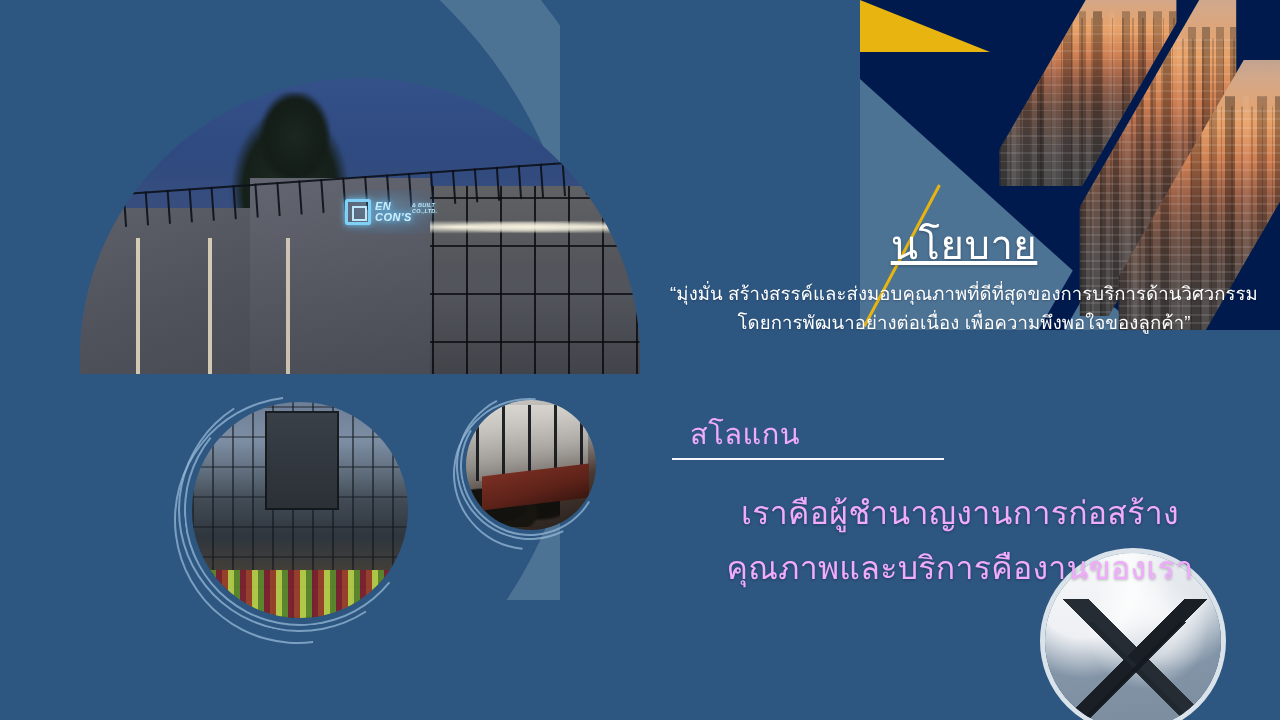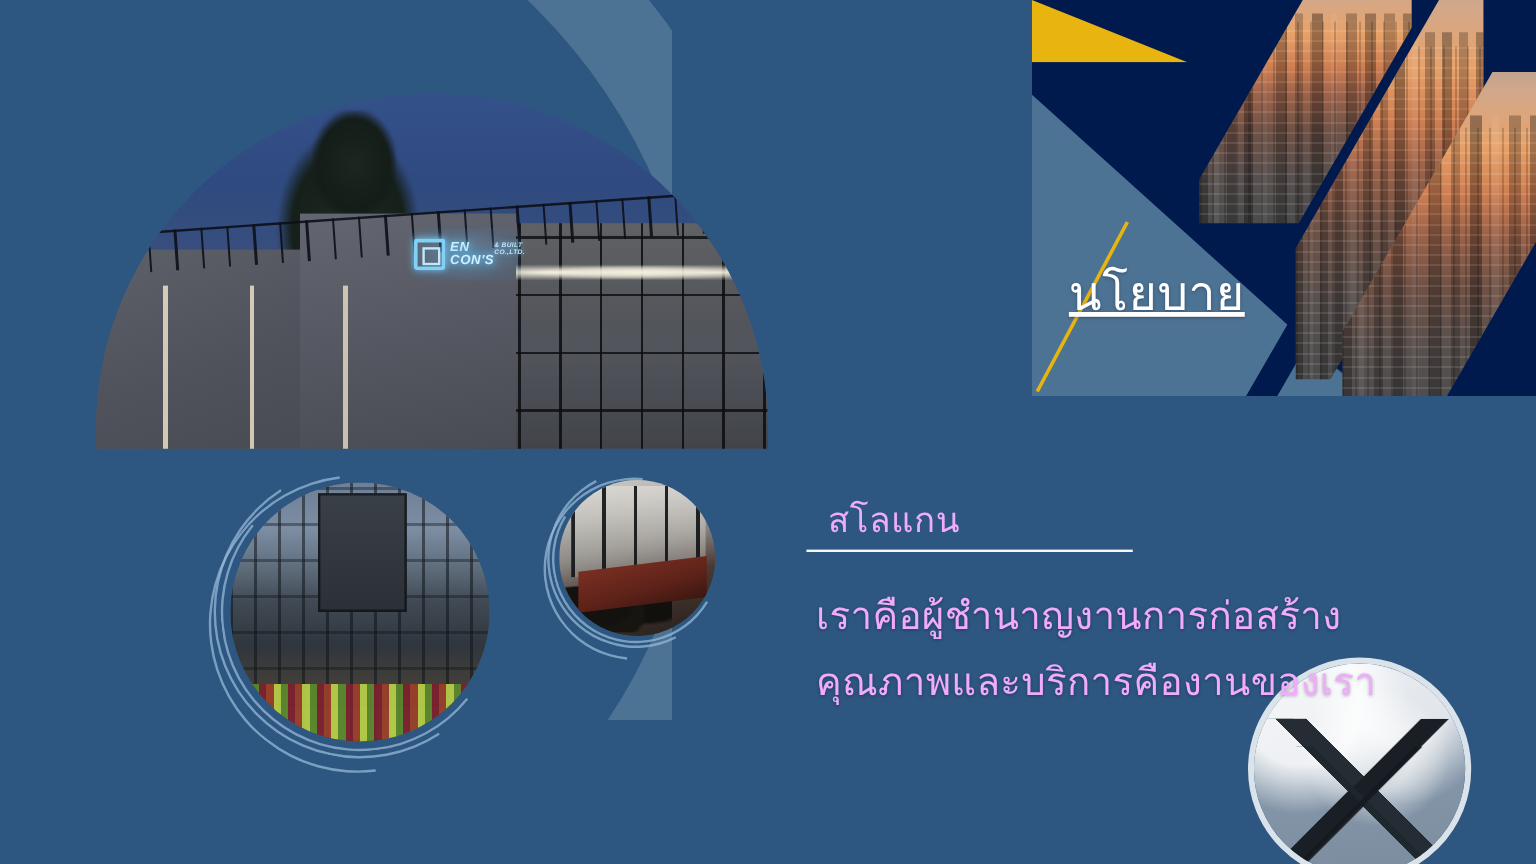--- a/index.html
+++ b/index.html
@@ -400,21 +400,21 @@
     padding-left: 18px;
   }
   .slogan-rule {
     margin-top: 6px;
     width: 272px; height: 2px;
     background: #ffffff;
     opacity: .95;
   }
   .slogan-lines {
     margin-top: 26px;
-    text-align: left;
+    text-align: center;
     width: 560px;
     margin-left: 8px;
   }
   .slogan-lines div {
     font-size: 32px;
     font-weight: 400;
     line-height: 1.7;
     letter-spacing: .3px;
     text-shadow: 0 1px 3px rgba(0,0,0,.3);
   }
@@ -496,20 +496,24 @@
   <div class="c3-wrap">
     <div class="circle-photo c3">
       <div class="c3-img">
         <div class="c3-corner"></div>
       </div>
     </div>
   </div>
 
   <div class="policy-block">
     <div class="policy-title">นโยบาย</div>
+    <div class="policy-body">
+      <span>“มุ่งมั่น สร้างสรรค์และส่งมอบคุณภาพที่ดีที่สุดของการบริการด้านวิศวกรรม</span>
+      <span>โดยการพัฒนาอย่างต่อเนื่อง เพื่อความพึงพอใจของลูกค้า”</span>
+    </div>
   </div>
 
   <div class="slogan-block">
     <div class="slogan-label">สโลแกน</div>
     <div class="slogan-rule"></div>
     <div class="slogan-lines">
       <div>เราคือผู้ชำนาญงานการก่อสร้าง</div>
       <div>คุณภาพและบริการคืองานของเรา</div>
     </div>
   </div>

